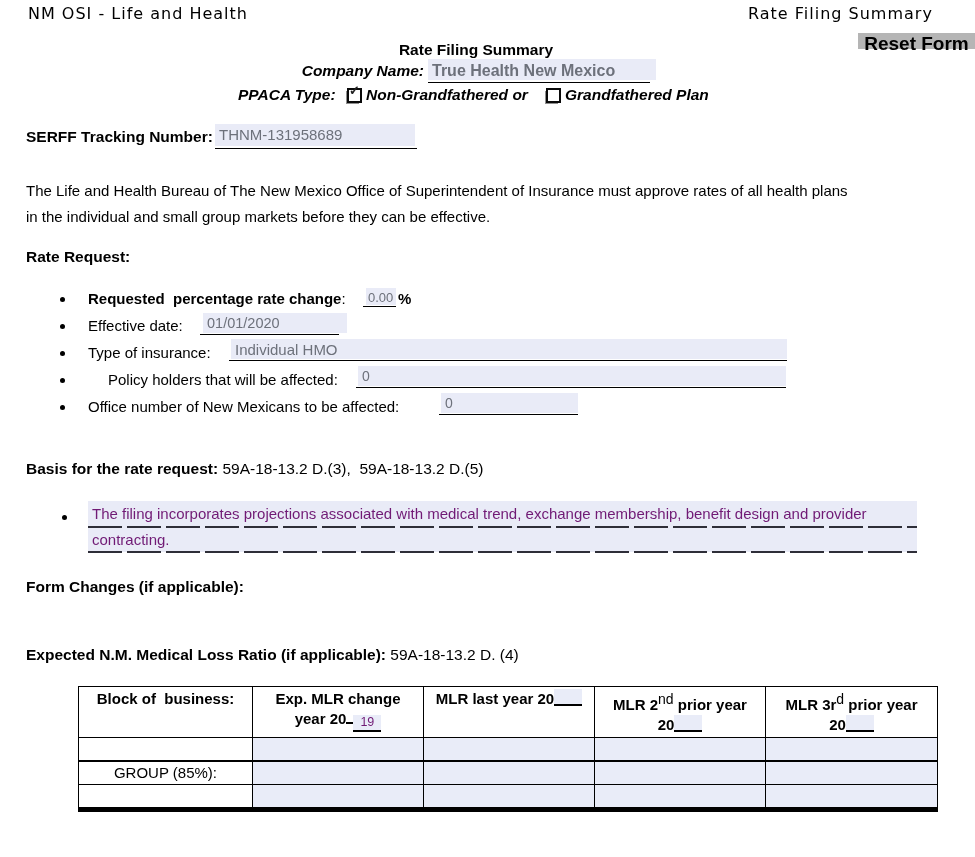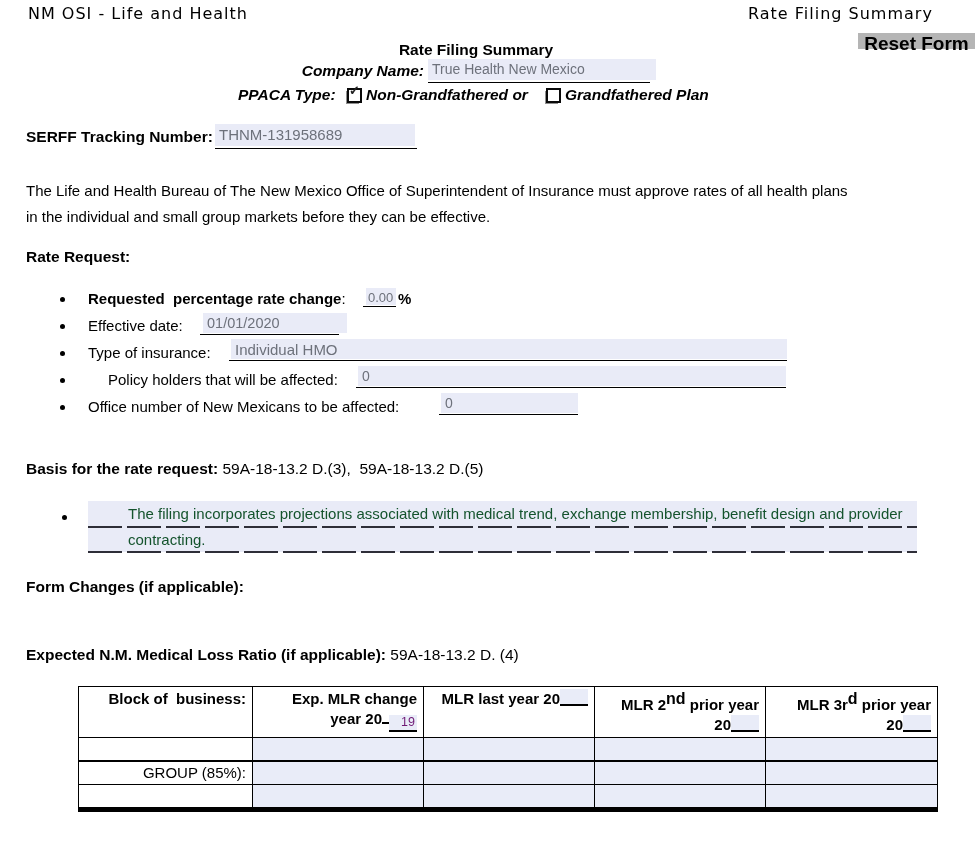--- a/index.html
+++ b/index.html
@@ -20,49 +20,49 @@
          line-height:1.35;box-sizing:border-box;padding:1px 0 0 4px;}
   .uline{position:absolute;height:0;border-top:1.6px solid #000;}
   .dashline{position:absolute;height:2px;
          background:repeating-linear-gradient(to right,#2e2e38 0 34px,transparent 34px 39px);}
   .dot{position:absolute;width:5px;height:5px;border-radius:50%;background:#000;}
   .checkbox{position:absolute;width:11px;height:11px;border:2px solid #0a0a0a;
          background:#fff;box-shadow:-2px 2px 0 -1px #8f8f8f;}
   .checkbox .mark{position:absolute;left:0;top:-7px;font-size:13px;font-weight:bold;color:#222;}
   .body-txt{font-size:15px;}
   .note-box{position:absolute;background:#e9ebf7;}
-  .note-line{position:absolute;font-size:15px;color:#14532d;margin-left:36px;}
+  .note-line{position:absolute;font-size:15px;color:#701a75;}
   
   .mlr-table{position:absolute;left:78px;top:686px;width:859px;border-collapse:collapse;
          table-layout:fixed;border:1.6px solid #000;border-bottom:5px solid #000;
          font-size:15px;}
-  .mlr-table th,.mlr-table td{border:1.2px solid #000;text-align:right;vertical-align:top;}
+  .mlr-table th,.mlr-table td{border:1.2px solid #000;text-align:center;vertical-align:top;}
   .mlr-table th{font-weight:bold;line-height:20px;height:44px;padding:2px 6px;}
   .mlr-table td{height:20px;line-height:20px;padding:1px 6px;font-weight:normal;}
   .row-sep td{border-bottom:2.6px solid #000;}
   .fcell{background:#e9ecf8;}
   .hfield{display:inline-block;min-width:24px;height:15px;background:#e9ecf8;
          border-bottom:2px solid #000;color:#701a75;font-weight:normal;font-size:12.5px;
          line-height:15px;vertical-align:-2px;padding:0 2px;}
   .useg{display:inline-block;width:7px;height:13px;border-bottom:2px solid #000;}
-  sup{font-size:16px;font-weight:bold;}
+  sup{font-size:14px;font-weight:normal;}
 </style>
 </head>
 <body>
 
 <div class="page">
 
   <div class="brand" style="left:28px;top:4px;" data-bind="header.left_brand">NM OSI - Life and Health</div>
   <div class="brand" style="left:748px;top:4px;" data-bind="header.right_brand">Rate Filing Summary</div>
   <button class="reset-btn" data-bind="header.reset_button">Reset Form</button>
 
   <div class="title" data-bind="form.title">Rate Filing Summary</div>
 
   <div class="abs bi" style="left:250px;top:62px;width:174px;text-align:right;font-size:15.5px;" data-bind="form.company.label">Company Name:</div>
-  <div class="field" style="left:428px;top:59px;width:228px;height:21px;font-size:14px;" data-bind="form.company.value">True Health New Mexico</div>
+  <div class="field" style="left:428px;top:59px;width:228px;height:21px;font-size:16px;font-weight:bold;" data-bind="form.company.value">True Health New Mexico</div>
   <div class="uline" style="left:428px;top:82px;width:222px;"></div>
 
   <div class="abs bi" style="left:238px;top:86px;font-size:15.5px;" data-bind="form.ppaca.label">PPACA Type:</div>
   <span class="checkbox" style="left:347px;top:88px;">
     <span class="mark" data-bind="form.ppaca.options.0.mark">✓</span>
   </span>
   <div class="abs bi" style="left:366px;top:86px;font-size:15.5px;" data-bind="form.ppaca.options.0.label">Non-Grandfathered or</div>
   <span class="checkbox" style="left:546px;top:88px;">
     <span class="mark" data-bind="form.ppaca.options.1.mark"></span>
   </span>

